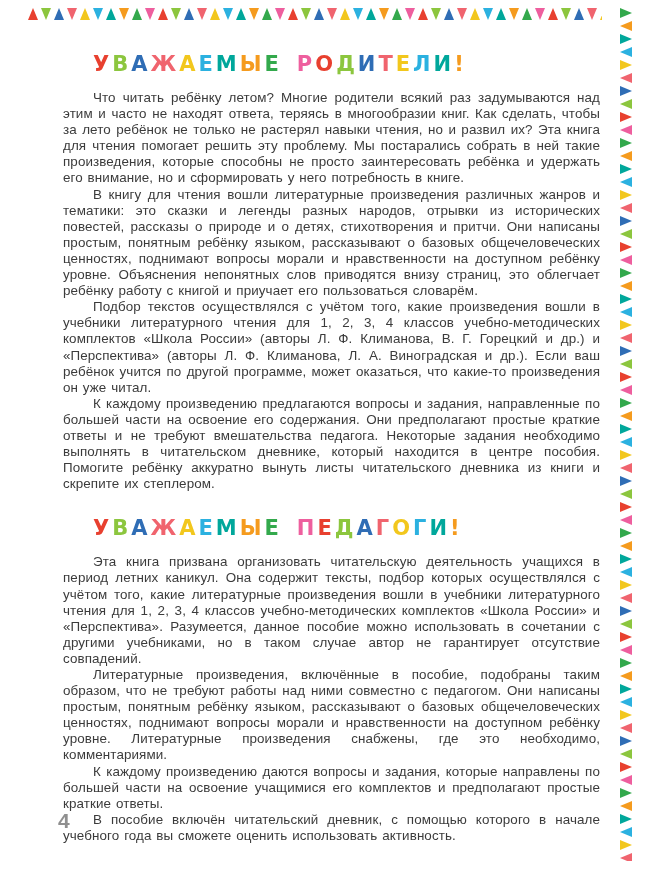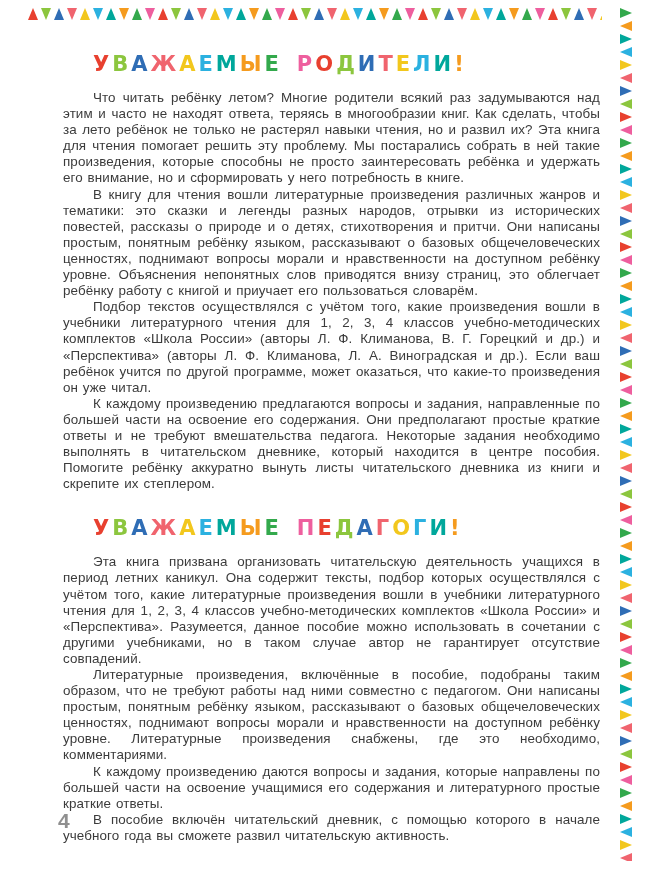--- a/index.html
+++ b/index.html
@@ -211,20 +211,20 @@
 
     <p class="para">Что читать ребёнку летом? Многие родители всякий раз задумываются над этим и часто не находят ответа, теряясь в многообразии книг. Как сделать, чтобы за лето ребёнок не только не растерял навыки чтения, но и развил их? Эта книга для чтения помогает решить эту проблему. Мы постарались собрать в ней такие произведения, которые способны не просто заинтересовать ребёнка и удержать его внимание, но и сформировать у него потребность в книге.</p>
     <p class="para">В книгу для чтения вошли литературные произведения различных жанров и тематики: это сказки и легенды разных народов, отрывки из исторических повестей, рассказы о природе и о детях, стихотворения и притчи. Они написаны простым, понятным ребёнку языком, рассказывают о базовых общечеловеческих ценностях, поднимают вопросы морали и нравственности на доступном ребёнку уровне. Объяснения непонятных слов приводятся внизу страниц, это облегчает ребёнку работу с книгой и приучает его пользоваться словарём.</p>
     <p class="para">Подбор текстов осуществлялся с учётом того, какие произведения вошли в учебники литературного чтения для 1, 2, 3, 4 классов учебно-методических комплектов «Школа России» (авторы Л. Ф. Климанова, В. Г. Горецкий и др.) и «Перспектива» (авторы Л. Ф. Климанова, Л. А. Виноградская и др.). Если ваш ребёнок учится по другой программе, может оказаться, что какие-то произведения он уже читал.</p>
     <p class="para">К каждому произведению предлагаются вопросы и задания, направленные по большей части на освоение его содержания. Они предполагают простые краткие ответы и не требуют вмешательства педагога. Некоторые задания необходимо выполнять в читательском дневнике, который находится в центре пособия. Помогите ребёнку аккуратно вынуть листы читательского дневника из книги и скрепите их степлером.</p>
 
     <h1 class="heading heading-2"><span style="color: rgb(232, 64, 47);">У</span><span style="color: rgb(140, 198, 62);">В</span><span style="color: rgb(47, 109, 181);">А</span><span style="color: rgb(240, 100, 110);">Ж</span><span style="color: rgb(242, 199, 29);">А</span><span style="color: rgb(43, 177, 224);">Е</span><span style="color: rgb(0, 167, 155);">М</span><span style="color: rgb(245, 155, 30);">Ы</span><span style="color: rgb(51, 169, 76);">Е</span><span class="hgap">&nbsp;</span><span style="color: rgb(238, 95, 158);">П</span><span style="color: rgb(232, 64, 47);">Е</span><span style="color: rgb(140, 198, 62);">Д</span><span style="color: rgb(47, 109, 181);">А</span><span style="color: rgb(240, 100, 110);">Г</span><span style="color: rgb(242, 199, 29);">О</span><span style="color: rgb(43, 177, 224);">Г</span><span style="color: rgb(0, 167, 155);">И</span><span style="color: rgb(245, 155, 30);">!</span></h1>
 
     <p class="para">Эта книга призвана организовать читательскую деятельность учащихся в период летних каникул. Она содержит тексты, подбор которых осуществлялся с учётом того, какие литературные произведения вошли в учебники литературного чтения для 1, 2, 3, 4 классов учебно-методических комплектов «Школа России» и «Перспектива». Разумеется, данное пособие можно использовать в сочетании с другими учебниками, но в таком случае автор не гарантирует отсутствие совпадений.</p>
     <p class="para">Литературные произведения, включённые в пособие, подобраны таким образом, что не требуют работы над ними совместно с педагогом. Они написаны простым, понятным ребёнку языком, рассказывают о базовых общечеловеческих ценностях, поднимают вопросы морали и нравственности на доступном ребёнку уровне. Литературные произведения снабжены, где это необходимо, комментариями.</p>
-    <p class="para">К каждому произведению даются вопросы и задания, которые направлены по большей части на освоение учащимися его содержания и литературного простые краткие ответы.</p>
-    <p class="para">В пособие включён читательский дневник, с помощью которого в начале учебного года вы сможете развил читательскую активность.</p>
+    <p class="para">К каждому произведению даются вопросы и задания, которые направлены по большей части на освоение учащимися его комплектов и предполагают простые краткие ответы.</p>
+    <p class="para">В пособие включён читательский дневник, с помощью которого в начале учебного года вы сможете оценить использовать активность.</p>
 
   </div>
 
   <div class="page-number">4</div>
 
 </div>
 
 </body></html>

